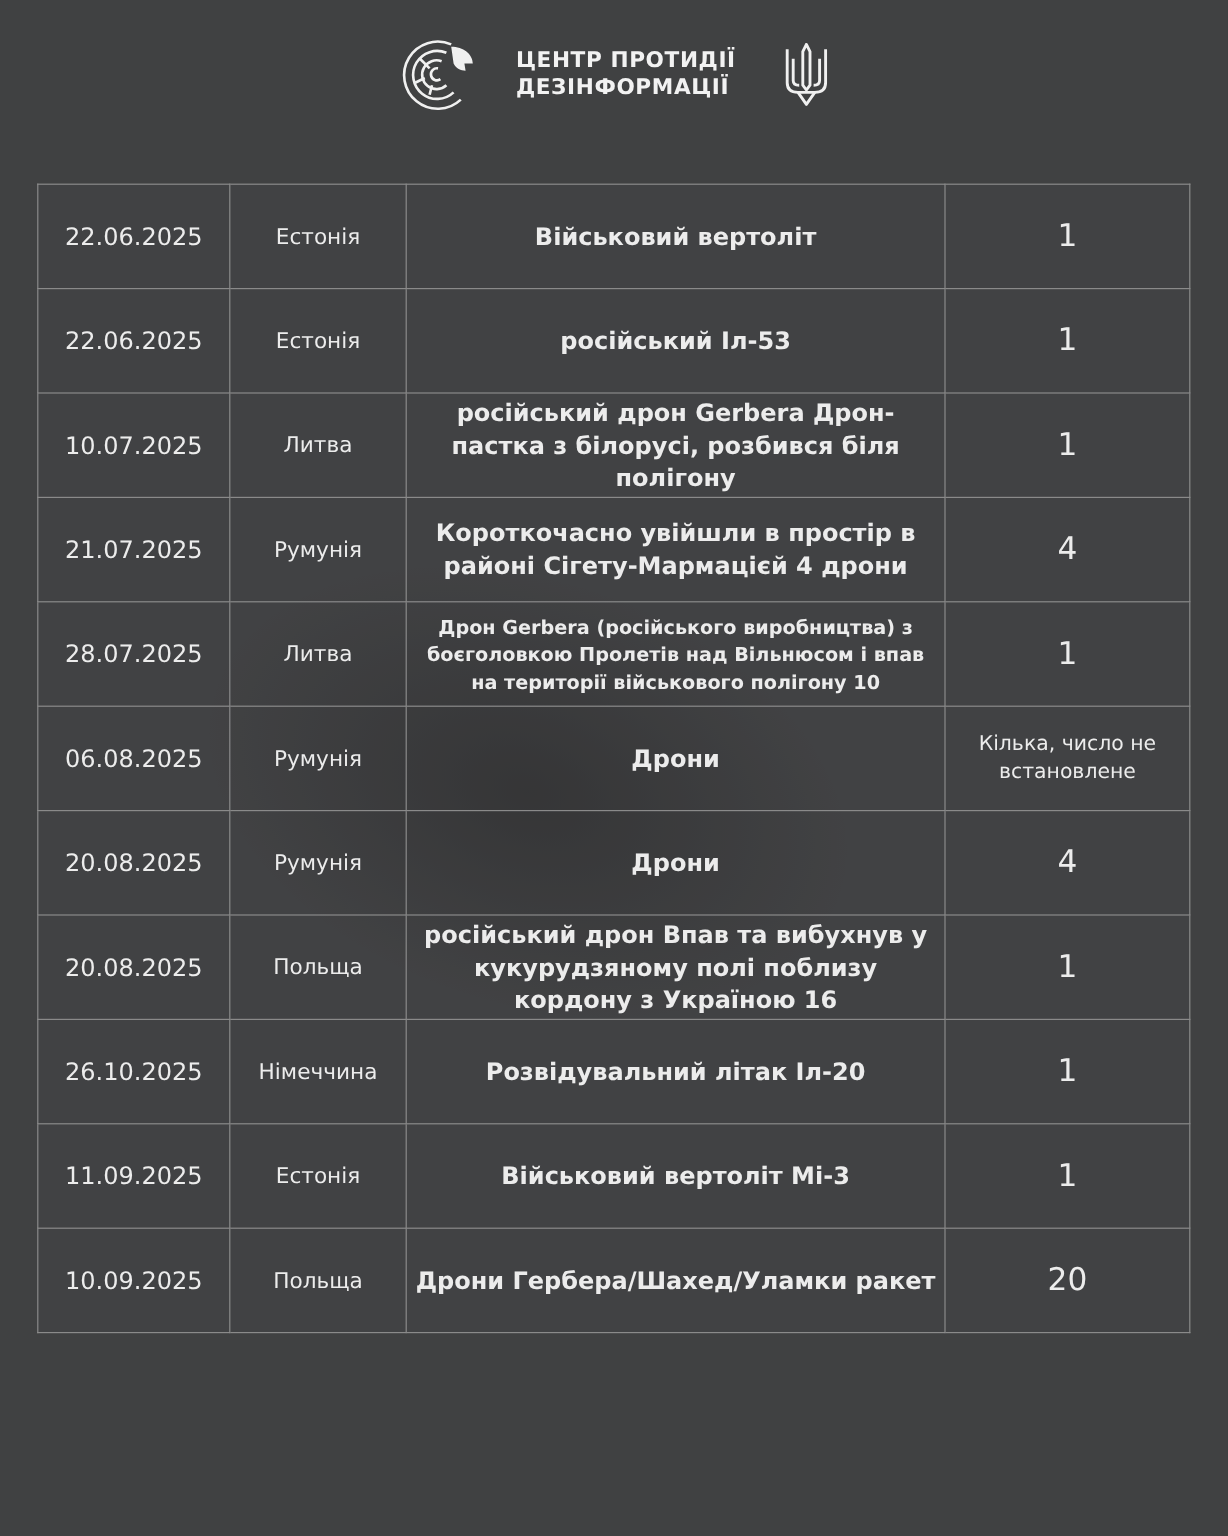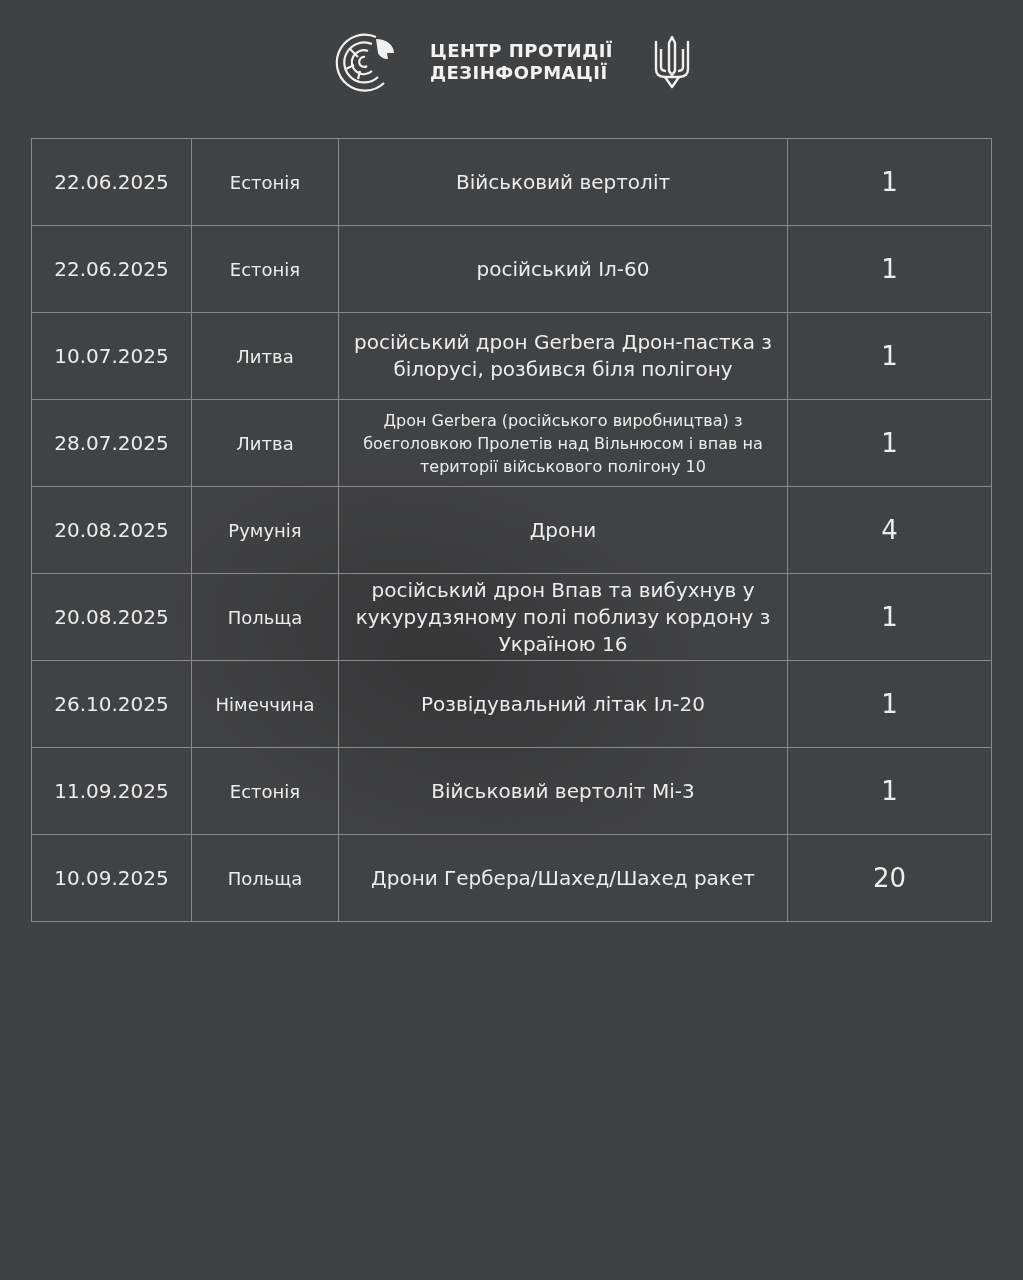--- a/index.html
+++ b/index.html
@@ -19,35 +19,35 @@
       display: flex; align-items: center; justify-content: center; gap: 28px;
     }
     .logo-mark { width: 66px; height: 66px; }
     .org-name {
       font-weight: bold; font-size: 18px; line-height: 22px; letter-spacing: 0.5px;
       color: #f2f2f2; margin-left: 4px;
     }
     .org-name div { white-space: nowrap; }
     .trident { width: 38px; height: 54px; margin-left: 12px; }
     table {
-      position: absolute; top: 138px; left: 31px;
+      position: absolute; top: 153px; left: 31px;
       width: 961px; border-collapse: collapse;
       table-layout: fixed;
     }
     td {
       border: 1px solid #8a8a8a;
       height: 86px;
       text-align: center; vertical-align: middle;
       padding: 0 6px;
       color: #ececec;
       background: rgba(70,70,71,0.35);
     }
     td.date { width: 147px; font-size: 20px; }
     td.country { width: 134px; font-size: 18px; }
-    td.desc { width: 436px; font-size: 20px; line-height: 27px; }
+    td.desc { width: 436px; font-size: 20px; line-height: 27px; font-weight: bold; }
     td.desc.small { font-size: 16px; line-height: 23px; }
     td.count { font-size: 26px; }
     td.count.text { font-size: 17px; line-height: 23px; }
   </style>
 </head>
 <body>
 
 <div class="bg-shape" style="left:160px; top:480px; width:560px; height:360px; transform: rotate(18deg);"></div>
 
 <div class="header">
@@ -82,34 +82,46 @@
   <tbody id="table-body">
       <tr>
     <td class="date">22.06.2025</td>
     <td class="country">Естонія</td>
     <td class="desc">Військовий вертоліт</td>
     <td class="count">1</td>
   </tr>
       <tr>
     <td class="date">22.06.2025</td>
     <td class="country">Естонія</td>
-    <td class="desc">російський Іл-60</td>
+    <td class="desc">російський Іл-53</td>
     <td class="count">1</td>
   </tr>
       <tr>
     <td class="date">10.07.2025</td>
     <td class="country">Литва</td>
     <td class="desc">російський дрон Gerbera Дрон-пастка з білорусі, розбився біля полігону</td>
     <td class="count">1</td>
   </tr>
       <tr>
+    <td class="date">21.07.2025</td>
+    <td class="country">Румунія</td>
+    <td class="desc">Короткочасно увійшли в простір в районі Сігету-Мармацієй 4 дрони</td>
+    <td class="count">4</td>
+  </tr>
+      <tr>
     <td class="date">28.07.2025</td>
     <td class="country">Литва</td>
     <td class="desc small">Дрон Gerbera (російського виробництва) з боєголовкою Пролетів над Вільнюсом і впав на території військового полігону 10</td>
     <td class="count">1</td>
+  </tr>
+      <tr>
+    <td class="date">06.08.2025</td>
+    <td class="country">Румунія</td>
+    <td class="desc">Дрони</td>
+    <td class="count text">Кілька, число не встановлене</td>
   </tr>
       <tr>
     <td class="date">20.08.2025</td>
     <td class="country">Румунія</td>
     <td class="desc">Дрони</td>
     <td class="count">4</td>
   </tr>
       <tr>
     <td class="date">20.08.2025</td>
     <td class="country">Польща</td>
@@ -124,17 +136,17 @@
   </tr>
       <tr>
     <td class="date">11.09.2025</td>
     <td class="country">Естонія</td>
     <td class="desc">Військовий вертоліт Мі-3</td>
     <td class="count">1</td>
   </tr>
       <tr>
     <td class="date">10.09.2025</td>
     <td class="country">Польща</td>
-    <td class="desc">Дрони Гербера/Шахед/Шахед ракет</td>
+    <td class="desc">Дрони Гербера/Шахед/Уламки ракет</td>
     <td class="count">20</td>
   </tr>
     </tbody>
 </table>
 
 </body></html>

